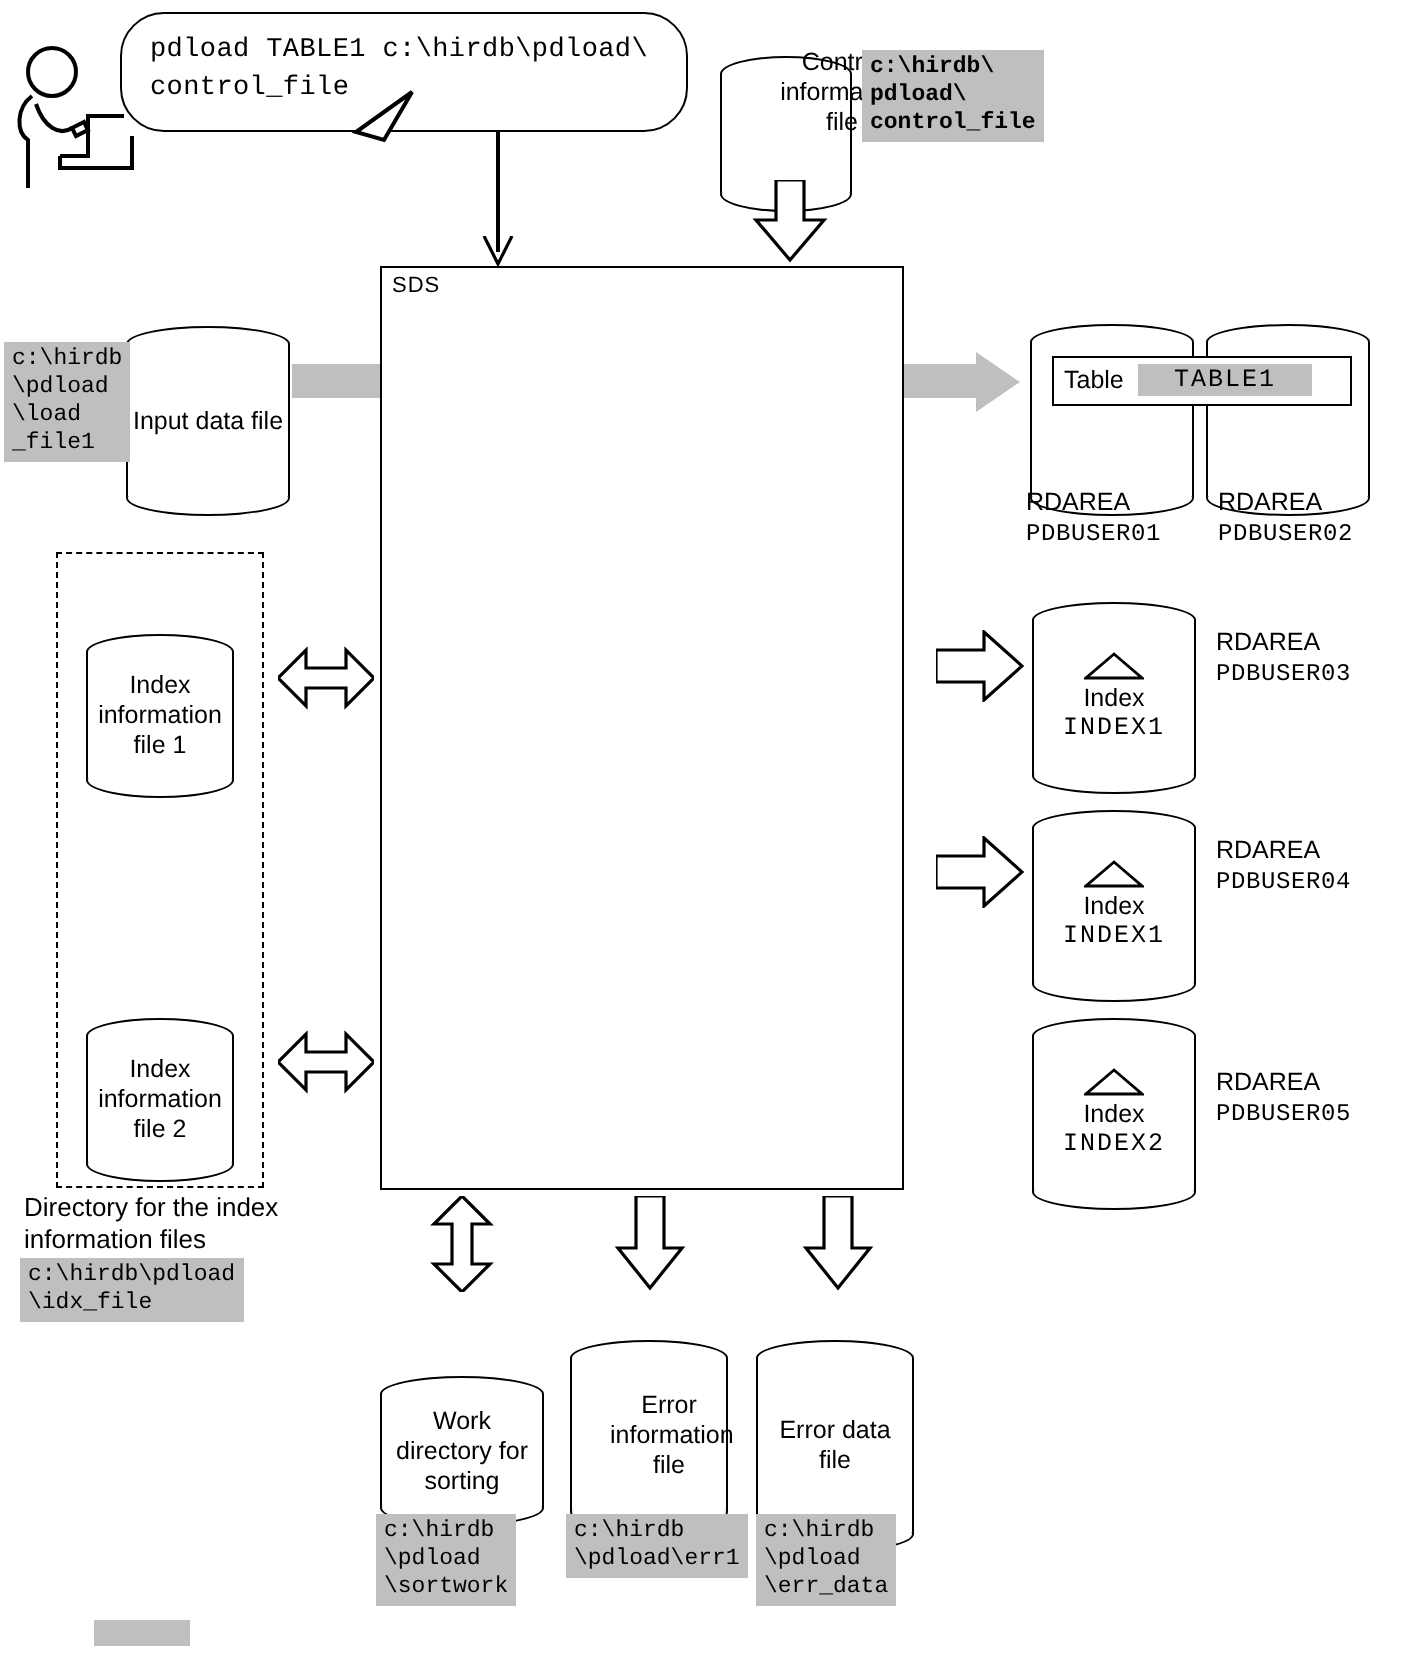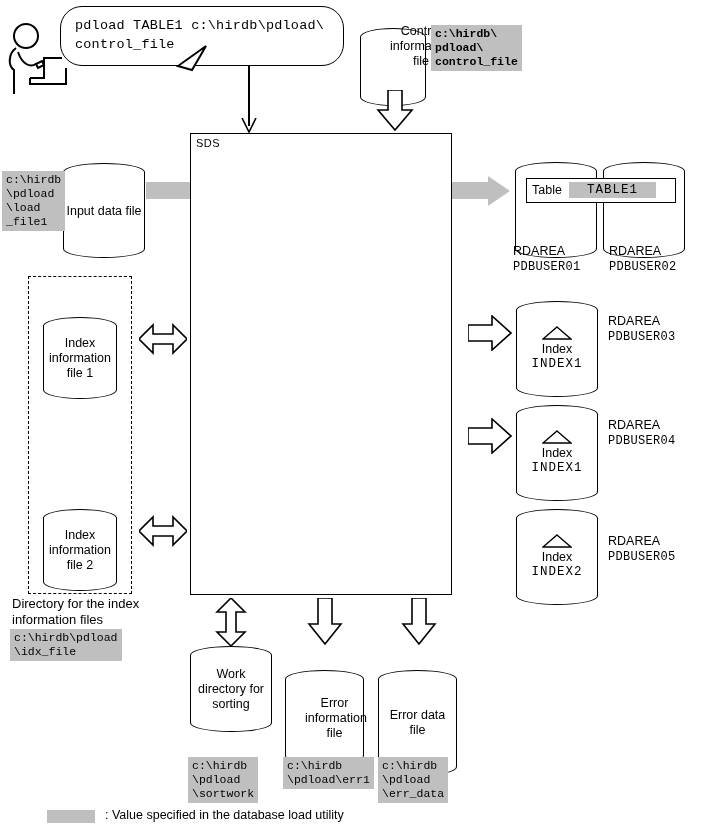--- a/index.html
+++ b/index.html
@@ -248,21 +248,21 @@
 <svg class="arw" style="left:212px;top:598px;" width="38" height="48" viewBox="0 0 38 48">
   <path d="M19 0 L33 14 L24 14 L24 34 L33 34 L19 48 L5 34 L14 34 L14 14 L5 14 Z" fill="#fff" stroke="#000" stroke-width="1.6"></path>
 </svg>
 <svg class="arw" style="left:306px;top:598px;" width="38" height="48" viewBox="0 0 38 48">
   <path d="M12 0 L26 0 L26 26 L35 26 L19 46 L3 26 L12 26 Z" fill="#fff" stroke="#000" stroke-width="1.6"></path>
 </svg>
 <svg class="arw" style="left:400px;top:598px;" width="38" height="48" viewBox="0 0 38 48">
   <path d="M12 0 L26 0 L26 26 L35 26 L19 46 L3 26 L12 26 Z" fill="#fff" stroke="#000" stroke-width="1.6"></path>
 </svg>
 
-<div class="cyl" style="left:190px;top:626px;width:82px;height:86px;padding-left:34px;">
+<div class="cyl" style="left:190px;top:668px;width:82px;height:75px;padding-left:34px;">
   <div class="top"></div>
   <div class="body"></div>
   <div class="bot"></div>
   <div class="lbl" style="white-space:pre-line;">Work
 directory for
 sorting</div>
 </div>
 <div class="chip" style="left:188px;top:757px;">c:\hirdb
 \pdload
 \sortwork</div>
@@ -284,14 +284,13 @@
   <div class="bot"></div>
   <div class="lbl" style="white-space:pre-line;">Error data
 file</div>
 </div>
 <div class="chip" style="left:378px;top:757px;">c:\hirdb
 \pdload
 \err_data</div>
 
 <div class="abs" id="legend">
   <div class="sw"></div>
-  <div class="lt">: Value specified in the database load utility</div>
 </div>
 
 </body></html>

